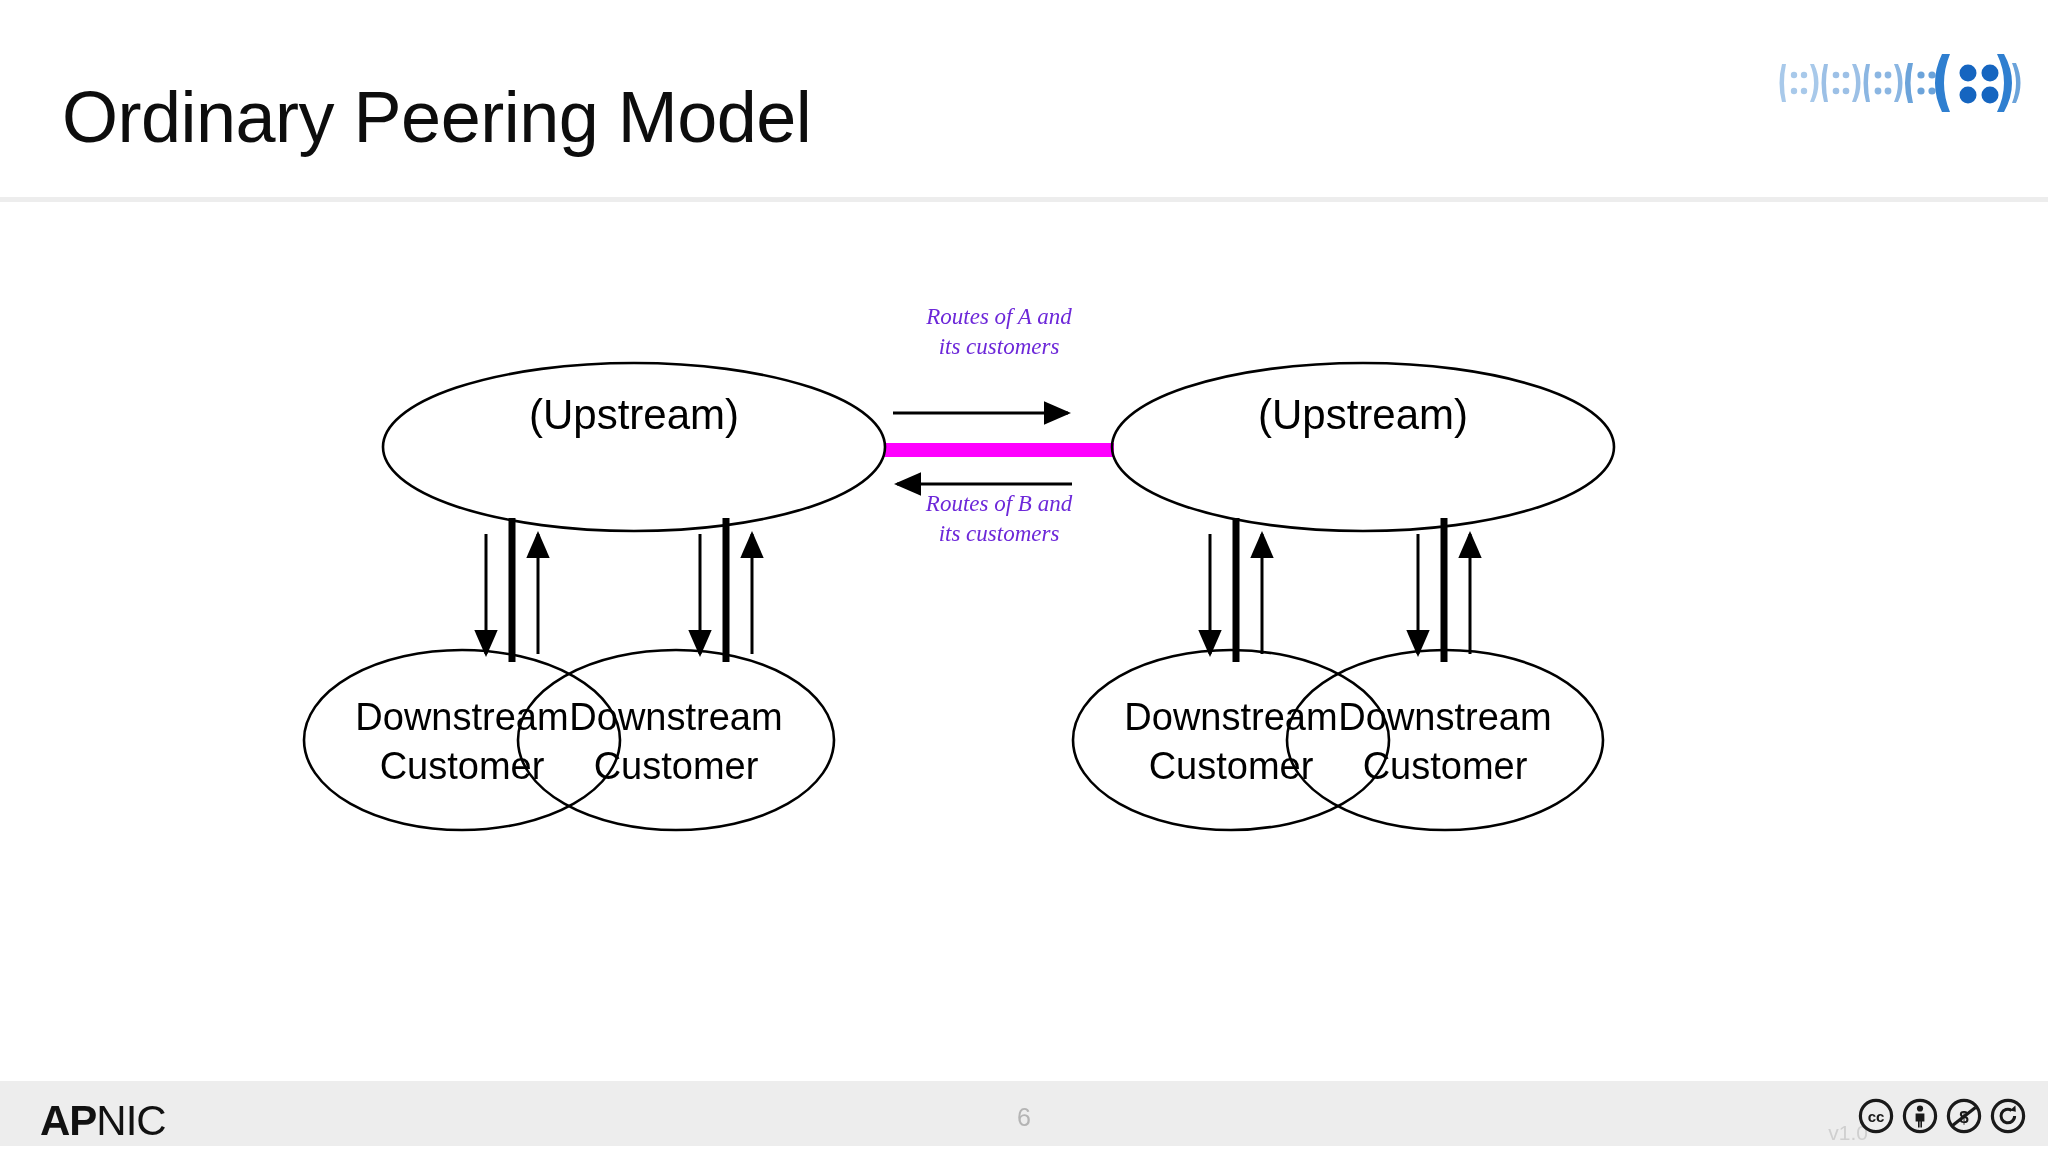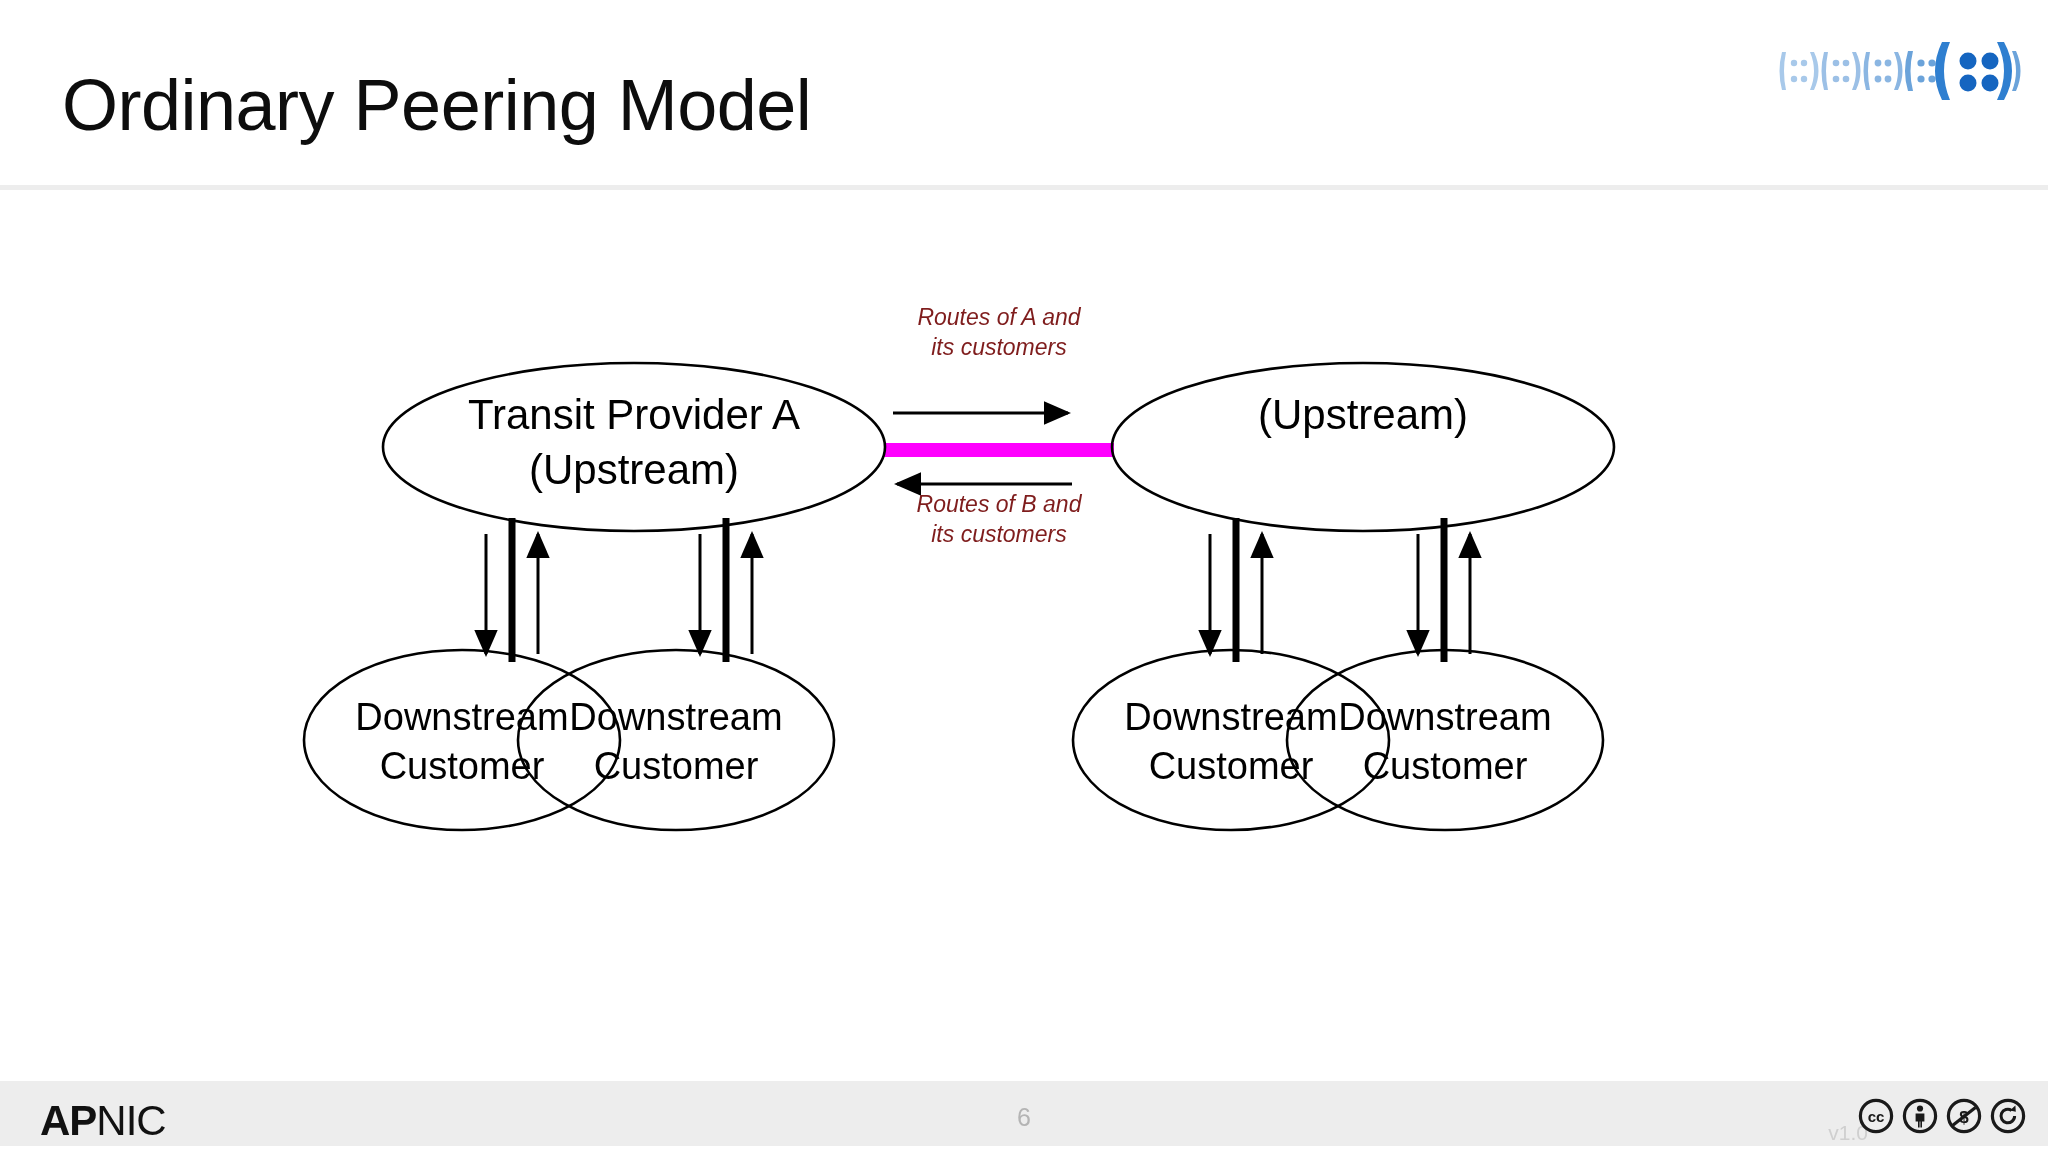--- a/index.html
+++ b/index.html
@@ -11,21 +11,21 @@
     width: 2048px;
     height: 1152px;
     position: relative;
     overflow: hidden;
     font-family: "Liberation Sans", sans-serif;
   }
 
   
   #slide-header {
     position: absolute;
-    left: 0; top: 4px;
+    left: 0; top: 16px;
     width: 2048px;
     height: 182px;
   }
   #slide-title {
     position: absolute;
     left: 62px;
     top: 60px;
     font-size: 72px;
     font-weight: 400;
     color: #0d0d0d;
@@ -77,23 +77,23 @@
     font-size: 42px;
   }
   .customer-label {
     font-size: 38px;
   }
   .route-label {
     position: absolute;
     text-align: center;
     font-style: italic;
     font-size: 23px;
-    color: #7f1d1d;
+    color: #6d28d9;
     line-height: 1.32;
-    font-family: Liberation Sans, sans-serif;
+    font-family: Liberation Serif, serif;
     white-space: nowrap;
   }
 
   
   #slide-footer {
     position: absolute;
     left: 0;
     top: 1081px;
     width: 2048px;
     height: 65px;
@@ -248,21 +248,20 @@
     <ellipse cx="1363" cy="265" rx="251" ry="84" fill="#ffffff" fill-opacity="0" stroke="#000" stroke-width="2.6"></ellipse>
 
     <ellipse cx="462" cy="558" rx="158" ry="90" fill="#ffffff" fill-opacity="0" stroke="#000" stroke-width="2.6"></ellipse>
     <ellipse cx="676" cy="558" rx="158" ry="90" fill="#ffffff" fill-opacity="0" stroke="#000" stroke-width="2.6"></ellipse>
 
     <ellipse cx="1231" cy="558" rx="158" ry="90" fill="#ffffff" fill-opacity="0" stroke="#000" stroke-width="2.6"></ellipse>
     <ellipse cx="1445" cy="558" rx="158" ry="90" fill="#ffffff" fill-opacity="0" stroke="#000" stroke-width="2.6"></ellipse>
   </svg>
 
   <div class="node-label provider-label" style="left:384px; top:206px; width:500px;">
-    <div>Transit Provider A</div>
     <div>(Upstream)</div>
   </div>
 
   <div class="node-label provider-label" style="left:1113px; top:206px; width:500px;">
     <div>(Upstream)</div>
   </div>
 
   <div class="node-label customer-label" style="left:304px; top:511px; width:316px;">
     <div>Downstream</div>
     <div>Customer</div>

